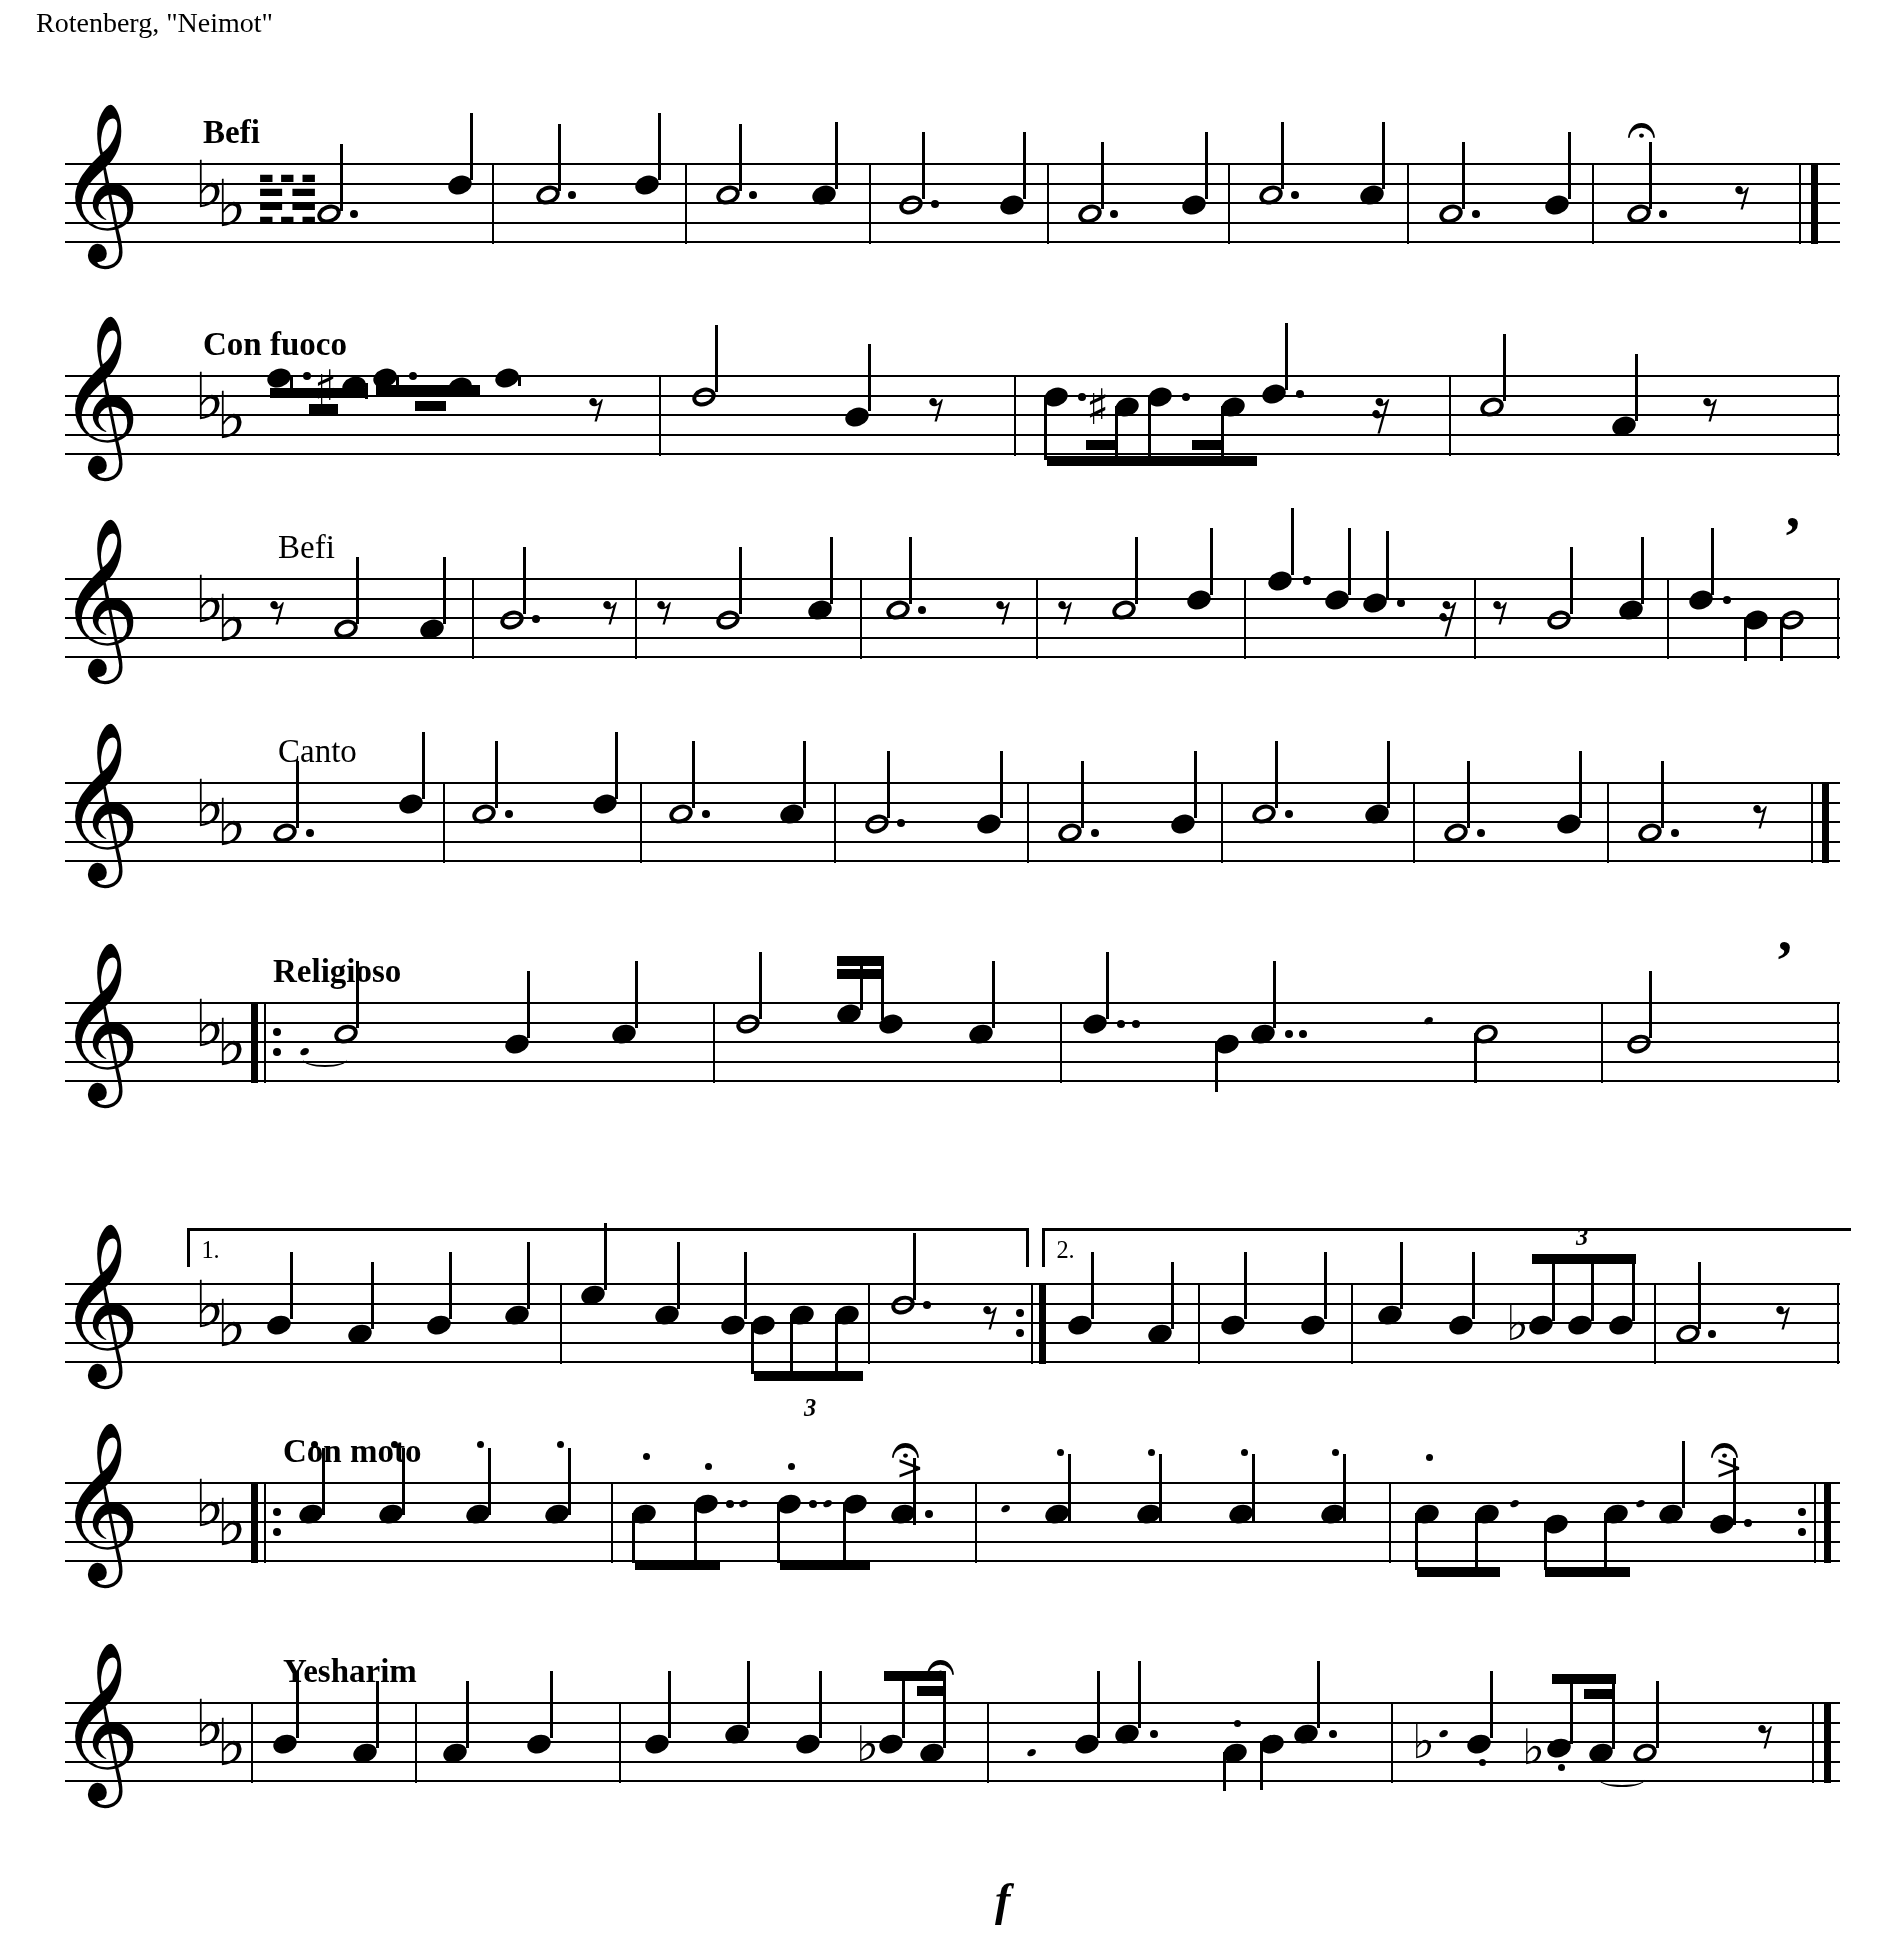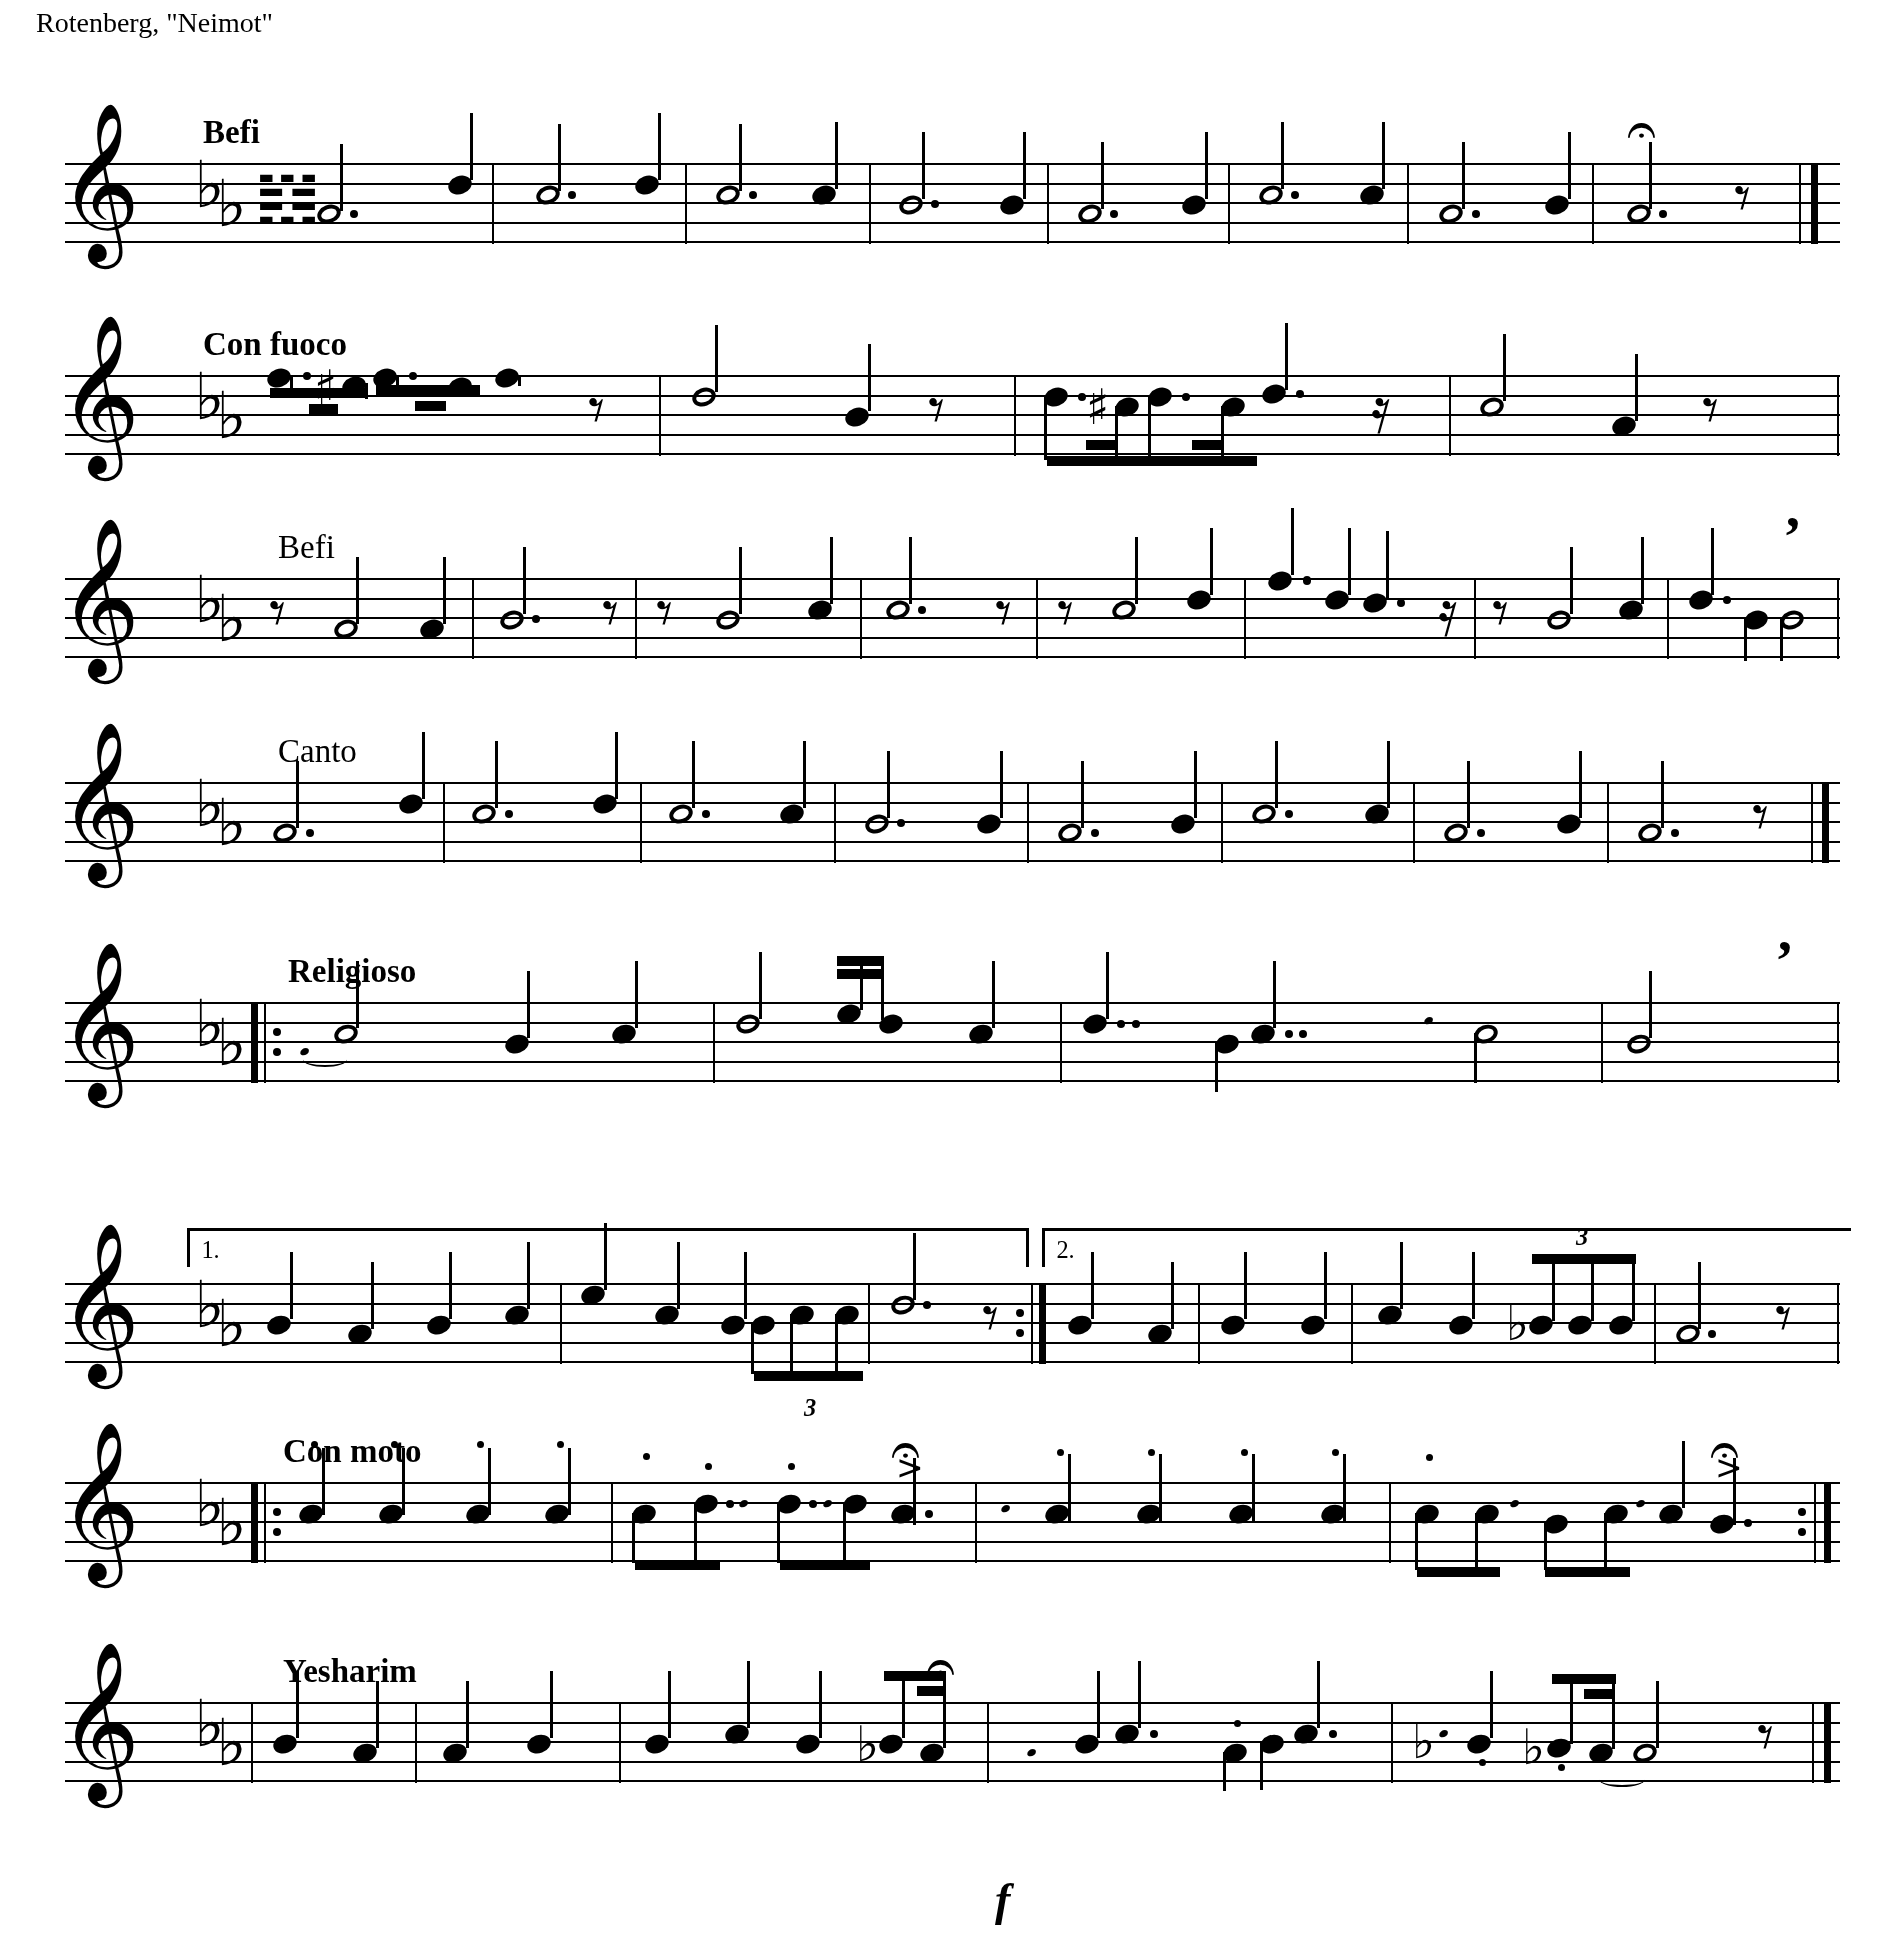--- a/index.html
+++ b/index.html
@@ -529,21 +529,21 @@
       <div class="head hollow" style="left:1573px; top:42px;"></div>
       <div class="dot" style="left:1606px; top:47px;"></div>
       <div class="stem" style="left:1596px; top:-21px;"></div>
       <div class="rest" style="left:1687px; top:3.3px;">𝄾</div>
       <div class="barline" style="left:1746px;"></div>
       <div class="barline thick" style="left:1757px;"></div>
     </div>
   </div>
 
   <div class="system" style="top:953px;">
-    <div class="tempo bold" style="left:223px; top:0px;">Religioso</div>
+    <div class="tempo bold" style="left:208px; top:0px;">Religioso</div>
 
     <div class="staff">
       <div class="line l1"></div>
       <div class="line l2"></div>
       <div class="line l3"></div>
       <div class="line l4"></div>
       <div class="line l5"></div>
 
       <div class="clef" style="left:-6.5px; top:-50px;">𝄞</div>
       <div class="keysig" style="left:129px; top:-11.4px;">♭</div>

